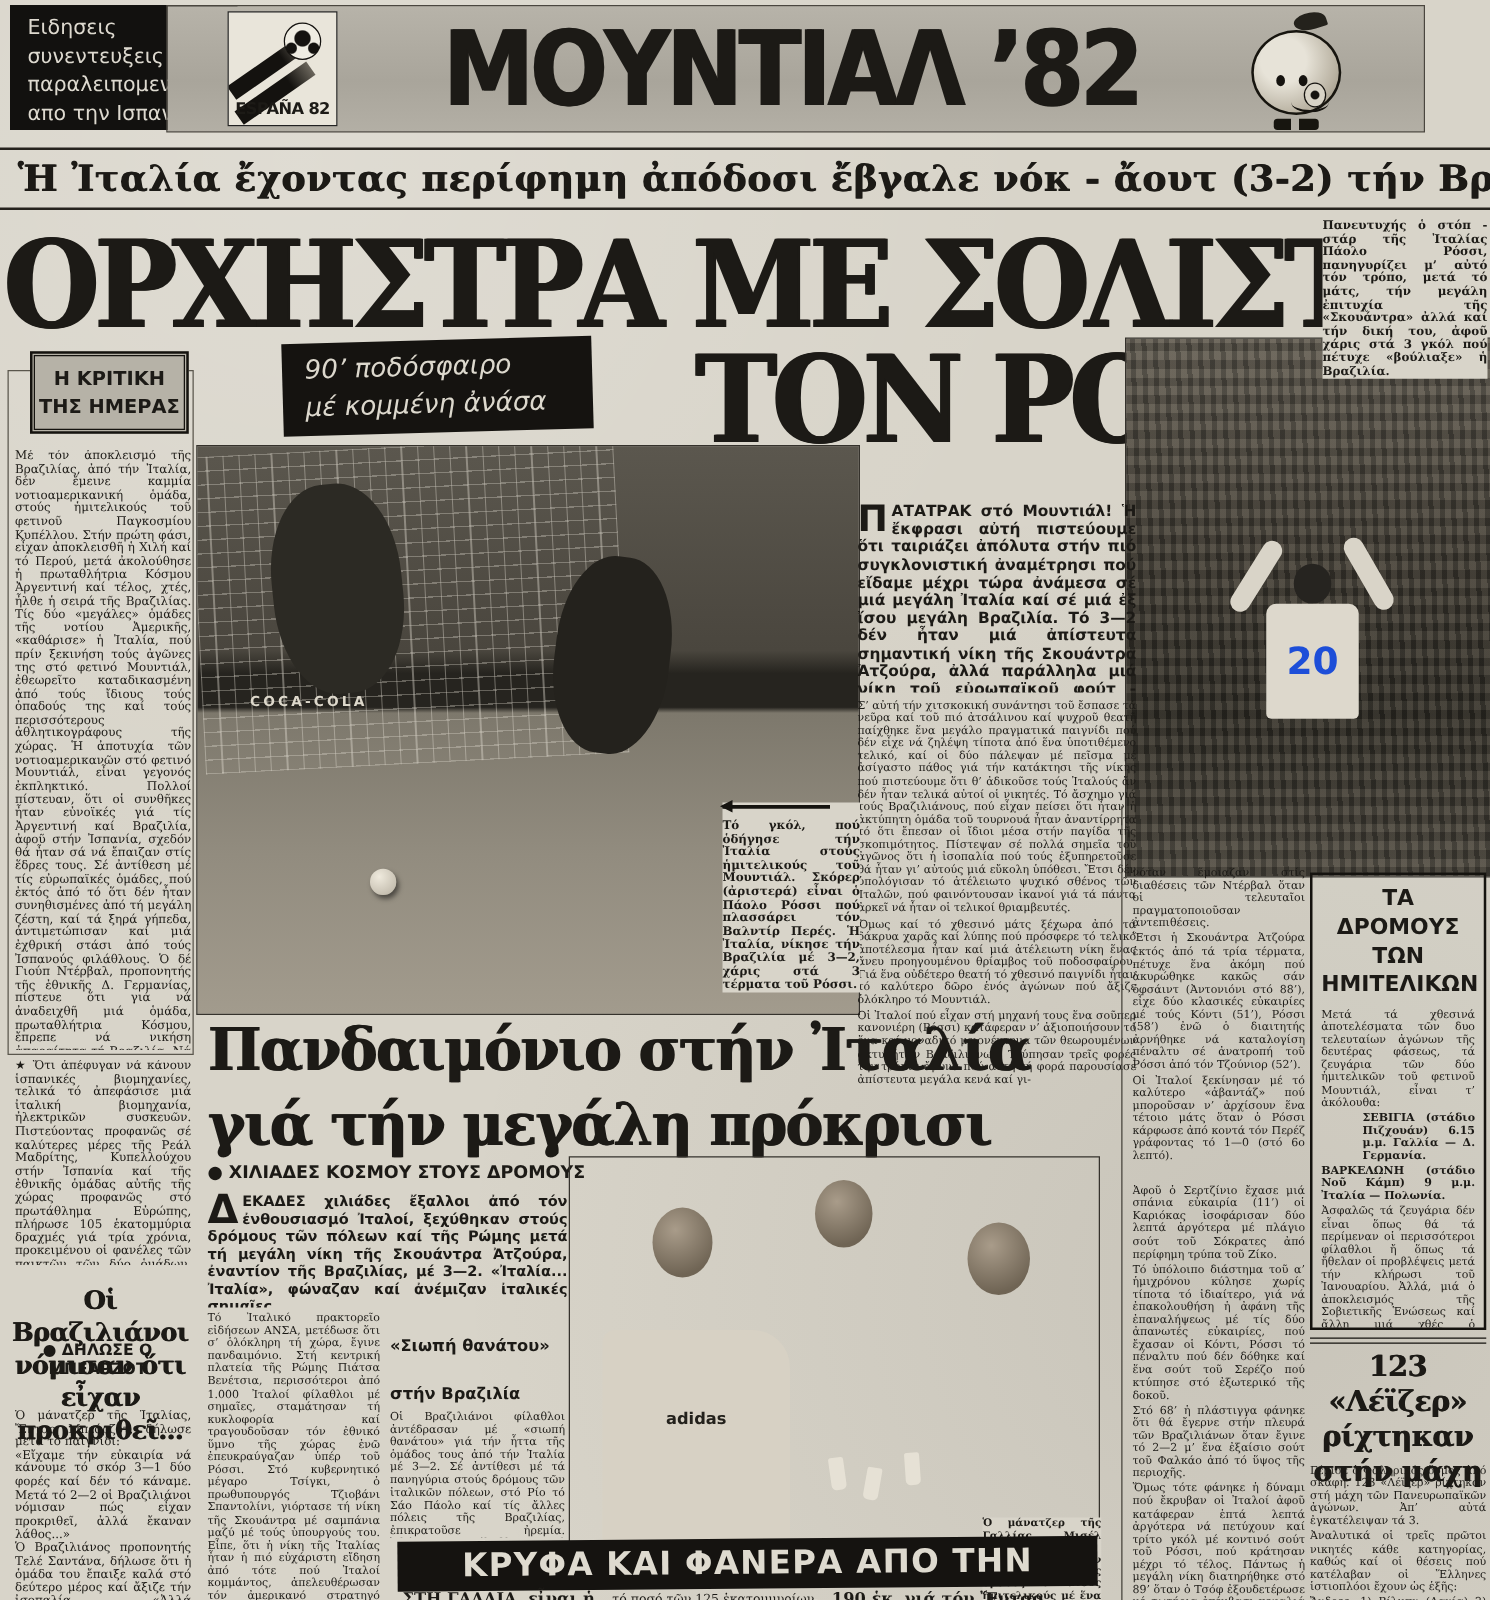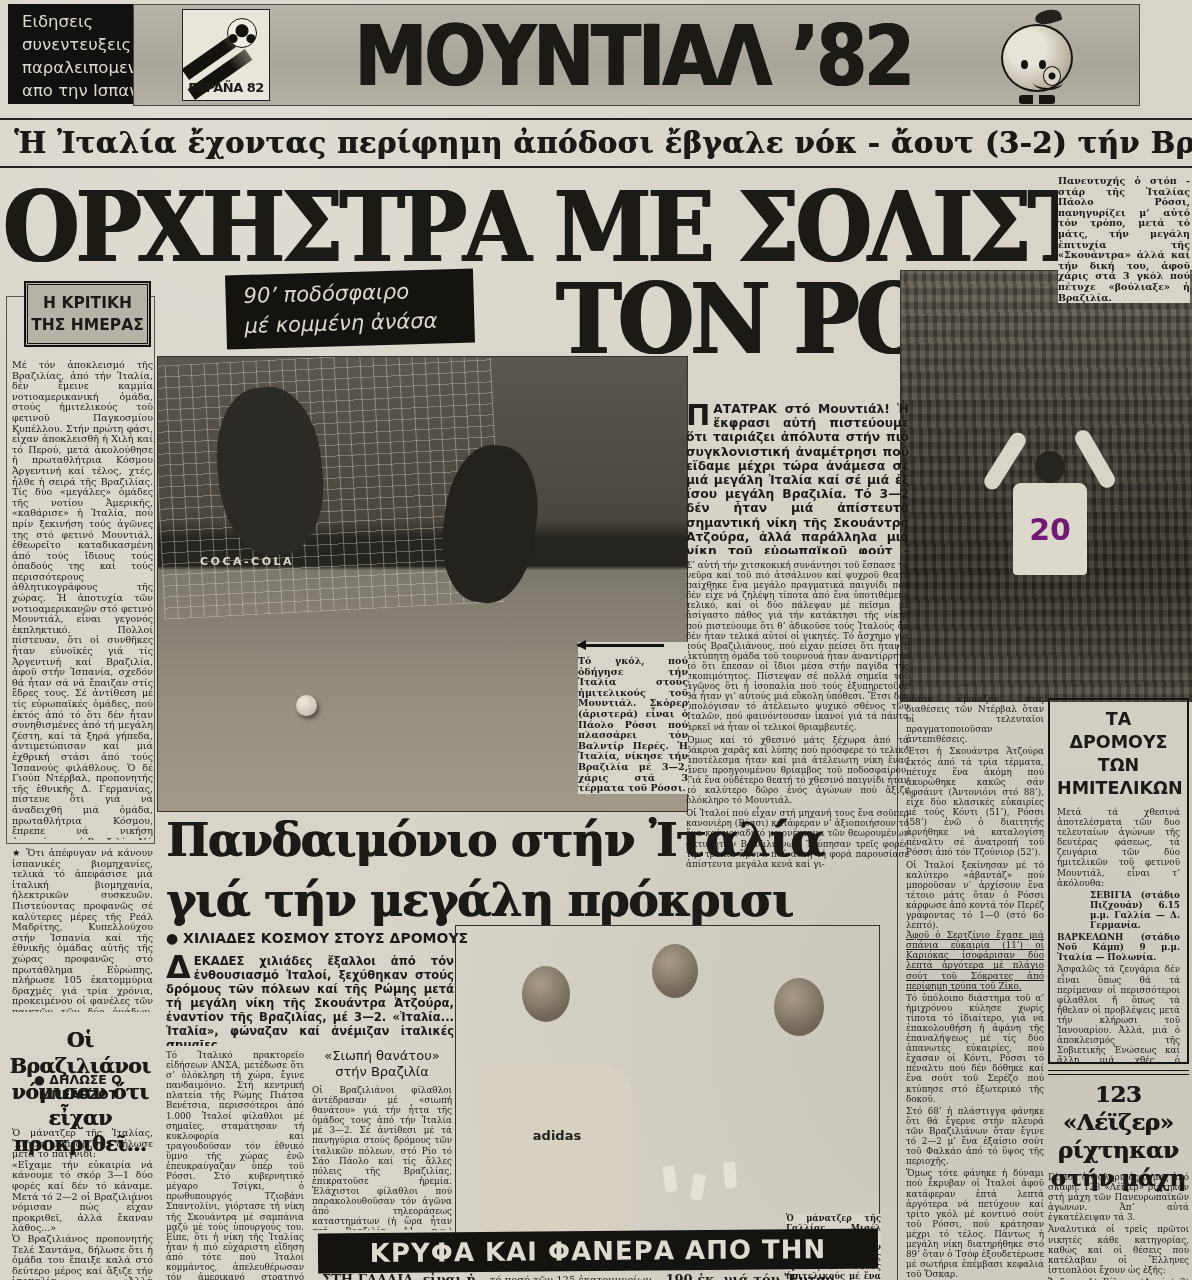--- a/index.html
+++ b/index.html
@@ -83,21 +83,21 @@
 
   
   .photo{ border:1px solid #35322c; overflow:hidden; }
   .photo-rossi{ left:900px; top:270px; width:350px; height:432px;
     background:
       repeating-linear-gradient(88deg, rgba(18,17,14,.30) 0 4px, rgba(105,98,86,.22) 4px 9px),
       repeating-linear-gradient(0deg, rgba(25,23,19,.28) 0 7px, rgba(140,132,118,.16) 7px 14px),
       linear-gradient(180deg,#6e695f 0%, #46423a 40%, #2f2d27 70%, #57534a 100%); padding-left: 18px; }
   .arm{ position:absolute; width:16px; height:64px; background:#d9d4c8; border-radius:8px; }
   .torso{ position:absolute; left:112px; top:212px; width:74px; height:92px; background:#ddd8cc;
-    border-radius:8px 8px 4px 4px; color:#701a75; font-family:var(--sans); font-weight:bold;
+    border-radius:8px 8px 4px 4px; color:#1d4ed8; font-family:var(--sans); font-weight:bold;
     font-size:30px; display:flex; align-items:center; justify-content:center; }
   .head{ position:absolute; left:134px; top:180px; width:30px; height:32px; border-radius:50%; background:#262420; }
   .board-text{ position:absolute; right:8px; top:150px; color:#e4e0d4; font-family:var(--sans);
     font-weight:bold; font-size:12px; letter-spacing:2px; opacity:.85; }
 
   .photo-goal{ left:157px; top:356px; width:531px; height:456px;
     background:
       linear-gradient(180deg,#5b574e 0%, #4a463e 36%, #26241f 40%, #26241f 46%, #7d786c 47%, #928c7f 72%, #a29b8d 100%); }
   .goal-net{ position:absolute; left:0; top:0; width:64%; height:56%; transform:rotate(-3deg); opacity:.8;
     background:
@@ -140,21 +140,21 @@
 
   
   .petyxe-head{ left:686px; top:342px; width:224px; font-weight:900; font-size:37px;
     letter-spacing:-1px; white-space:nowrap; text-shadow:.8px 0 0 currentColor; }
   .lead{ font-family:var(--sans); font-weight:bold; font-size:12.3px; line-height:14.2px; }
   .dropcap{ float:left; font-weight:900; font-size:29px; line-height:26px; padding-right:3px; }
 
   
   .pand-h{ font-weight:900; letter-spacing:-1px; font-size:45px; white-space:nowrap;
     text-shadow:1.2px 0 0 currentColor; transform:scaleY(1.05); transform-origin:left top; }
-  .siopi-head{ font-weight:normal; font-size:13px; line-height:16px; text-align:center; font-family:var(--sans); }
+  .siopi-head{ font-weight:bold; font-size:13px; line-height:16px; font-family:var(--sans);margin-top:22px; }
 
   
   .semis-box{ left:1048px; top:698px; width:141px; height:366px; border:2px solid #15130f;
     padding:8px 7px 0 7px; overflow:hidden; background:rgba(255,255,255,.06); }
   .semis-title{ font-family:var(--sans); font-weight:900; font-size:17.5px; line-height:23px; text-align:center; }
   .double-rule{ left:1048px; top:1070px; width:141px; height:5px; border-top:1.5px solid #15130f; border-bottom:1.5px solid #15130f; }
   .laser-head{ left:1044px; top:1080px; width:148px; text-align:center; font-weight:900;
     font-size:23px; line-height:28px; letter-spacing:-0.5px; text-shadow:.6px 0 0 currentColor; }
 
   .vrule{ background:#45423a; width:1px; }
@@ -262,21 +262,21 @@
     <p>Σ’ αὐτή τήν χιτσκοκική συνάντησι τοῦ ἔσπασε τά νεῦρα καί τοῦ πιό ἀτσάλινου καί ψυχροῦ θεατῆ παίχθηκε ἕνα μεγάλο πραγματικά παιγνίδι πού δέν εἶχε νά ζηλέψη τίποτα ἀπό ἕνα ὑποτιθέμενο τελικό, καί οἱ δύο πάλεψαν μέ πεῖσμα μέ ἀσίγαστο πάθος γιά τήν κατάκτησι τῆς νίκης πού πιστεύουμε ὅτι θ’ ἀδικοῦσε τούς Ἰταλούς ἄν δέν ἦταν τελικά αὐτοί οἱ νικητές. Τό ἄσχημο γιά τούς Βραζιλιάνους, πού εἶχαν πείσει ὅτι ἦταν ἡ ἀκτύπητη ὁμάδα τοῦ τουρνουά ἦταν ἀναντίρρητα τό ὅτι ἔπεσαν οἱ ἴδιοι μέσα στήν παγίδα τῆς σκοπιμότητος. Πίστεψαν σέ πολλά σημεῖα τοῦ ἀγῶνος ὅτι ἡ ἰσοπαλία πού τούς ἐξυπηρετοῦσε θά ἦταν γι’ αὐτούς μιά εὔκολη ὑπόθεσι. Ἔτσι δέν ὑπολόγισαν τό ἀτέλειωτο ψυχικό σθένος τῶν Ἰταλῶν, πού φαινόντουσαν ἱκανοί γιά τά πάντα ἀρκεῖ νά ἦταν οἱ τελικοί θριαμβευτές.</p>
     <p style="margin-top:3px;">Ὅμως καί τό χθεσινό μάτς ξέχωρα ἀπό τά δάκρυα χαρᾶς καί λύπης πού πρόσφερε τό τελικό ἀποτέλεσμα ἦταν καί μιά ἀτέλειωτη νίκη ἕνας ἄνευ προηγουμένου θρίαμβος τοῦ ποδοσφαίρου. Γιά ἕνα οὐδέτερο θεατή τό χθεσινό παιγνίδι ἦταν τό καλύτερο δῶρο ἑνός ἀγώνων πού ἄξιζε ὁλόκληρο τό Μουντιάλ.</p>
     <p style="margin-top:3px;">Οἱ Ἰταλοί πού εἶχαν στή μηχανή τους ἕνα σοῦπερ κανονιέρη (Ρόσσι) κατάφεραν ν’ ἀξιοποιήσουν τό ἕνα καί μοναδικό μειονέκτημα τῶν θεωρουμένων ἀκτυπήτων Βραζιλιάνων. Τρύπησαν τρεῖς φορές τήν τρύπια ἄμυνα πού αὐτή τή φορά παρουσίασε ἀπίστευτα μεγάλα κενά καί γι-</p>
   </div>
 
   <div class="abs vrule" style="left:897px; top:645px; height:635px;"></div>
   <div class="abs tiny jt" style="left:906px; top:694px; width:138px; height:586px; overflow:hidden;">
     <p>νόταν ἔμοιαζαν στίς διαθέσεις τῶν Ντέρβαλ ὅταν οἱ τελευταῖοι πραγματοποιοῦσαν ἀντεπιθέσεις.</p>
     <p style="margin-top:2px;">Ἔτσι ἡ Σκουάντρα Ἀτζούρα ἐκτός ἀπό τά τρία τέρματα, πέτυχε ἕνα ἀκόμη πού ἀκυρώθηκε κακῶς σάν ὀφσάιντ (Ἀντονιόνι στό 88’), εἶχε δύο κλασικές εὐκαιρίες μέ τούς Κόντι (51’), Ρόσσι (58’) ἐνῶ ὁ διαιτητής ἀρνήθηκε νά καταλογίση πέναλτυ σέ ἀνατροπή τοῦ Ρόσσι ἀπό τόν Τζούνιορ (52’).</p>
     <p style="margin-top:2px;">Οἱ Ἰταλοί ξεκίνησαν μέ τό καλύτερο «ἀβαντάζ» πού μποροῦσαν ν’ ἀρχίσουν ἕνα τέτοιο μάτς ὅταν ὁ Ρόσσι κάρφωσε ἀπό κοντά τόν Περέζ γράφοντας τό 1—0 (στό 6ο λεπτό).</p>
-    <p style="margin-top:0;text-decoration:underline;">Ἀφοῦ ὁ Σερτζίνιο ἔχασε μιά σπάνια εὐκαιρία (11’) οἱ Καριόκας ἰσοφάρισαν δύο λεπτά ἀργότερα μέ πλάγιο σούτ τοῦ Σόκρατες ἀπό περίφημη τρύπα τοῦ Ζίκο.</p>
+    <p style="margin-top:18px;">Ἀφοῦ ὁ Σερτζίνιο ἔχασε μιά σπάνια εὐκαιρία (11’) οἱ Καριόκας ἰσοφάρισαν δύο λεπτά ἀργότερα μέ πλάγιο σούτ τοῦ Σόκρατες ἀπό περίφημη τρύπα τοῦ Ζίκο.</p>
     <p style="margin-top:2px;">Τό ὑπόλοιπο διάστημα τοῦ α’ ἡμιχρόνου κύλησε χωρίς τίποτα τό ἰδιαίτερο, γιά νά ἐπακολουθήση ἡ ἀφάνη τῆς ἐπαναλήψεως μέ τίς δύο ἀπανωτές εὐκαιρίες, πού ἔχασαν οἱ Κόντι, Ρόσσι τό πέναλτυ πού δέν δόθηκε καί ἕνα σούτ τοῦ Σερέζο πού κτύπησε στό ἐξωτερικό τῆς δοκοῦ.</p>
     <p style="margin-top:2px;">Στό 68’ ἡ πλάστιγγα φάνηκε ὅτι θά ἔγερνε στήν πλευρά τῶν Βραζιλιάνων ὅταν ἔγινε τό 2—2 μ’ ἕνα ἐξαίσιο σούτ τοῦ Φαλκάο ἀπό τό ὕψος τῆς περιοχῆς.</p>
     <p style="margin-top:2px;">Ὅμως τότε φάνηκε ἡ δύναμι πού ἔκρυβαν οἱ Ἰταλοί ἀφοῦ κατάφεραν ἑπτά λεπτά ἀργότερα νά πετύχουν καί τρίτο γκόλ μέ κοντινό σούτ τοῦ Ρόσσι, πού κράτησαν μέχρι τό τέλος. Πάντως ἡ μεγάλη νίκη διατηρήθηκε στό 89’ ὅταν ὁ Τσόφ ἐξουδετέρωσε μέ σωτήρια ἐπέμβασι κεφαλιά τοῦ Ὄσκαρ.</p>
 
   </div>
 
   <div class="abs pand-h" style="left:166px; top:812px;">Πανδαιμόνιο στήν Ἰταλία</div>
   <div class="abs pand-h" style="left:166px; top:872px;">γιά τήν μεγάλη πρόκρισι</div>
   <div class="abs kicker-line" style="left:166px; top:930px; font-size:14px;">● ΧΙΛΙΑΔΕΣ ΚΟΣΜΟΥ ΣΤΟΥΣ ΔΡΟΜΟΥΣ</div>
   <div class="abs lead jt" style="left:166px; top:954px; width:288px; height:92px; overflow:hidden; font-size:11.6px; line-height:14px;">

